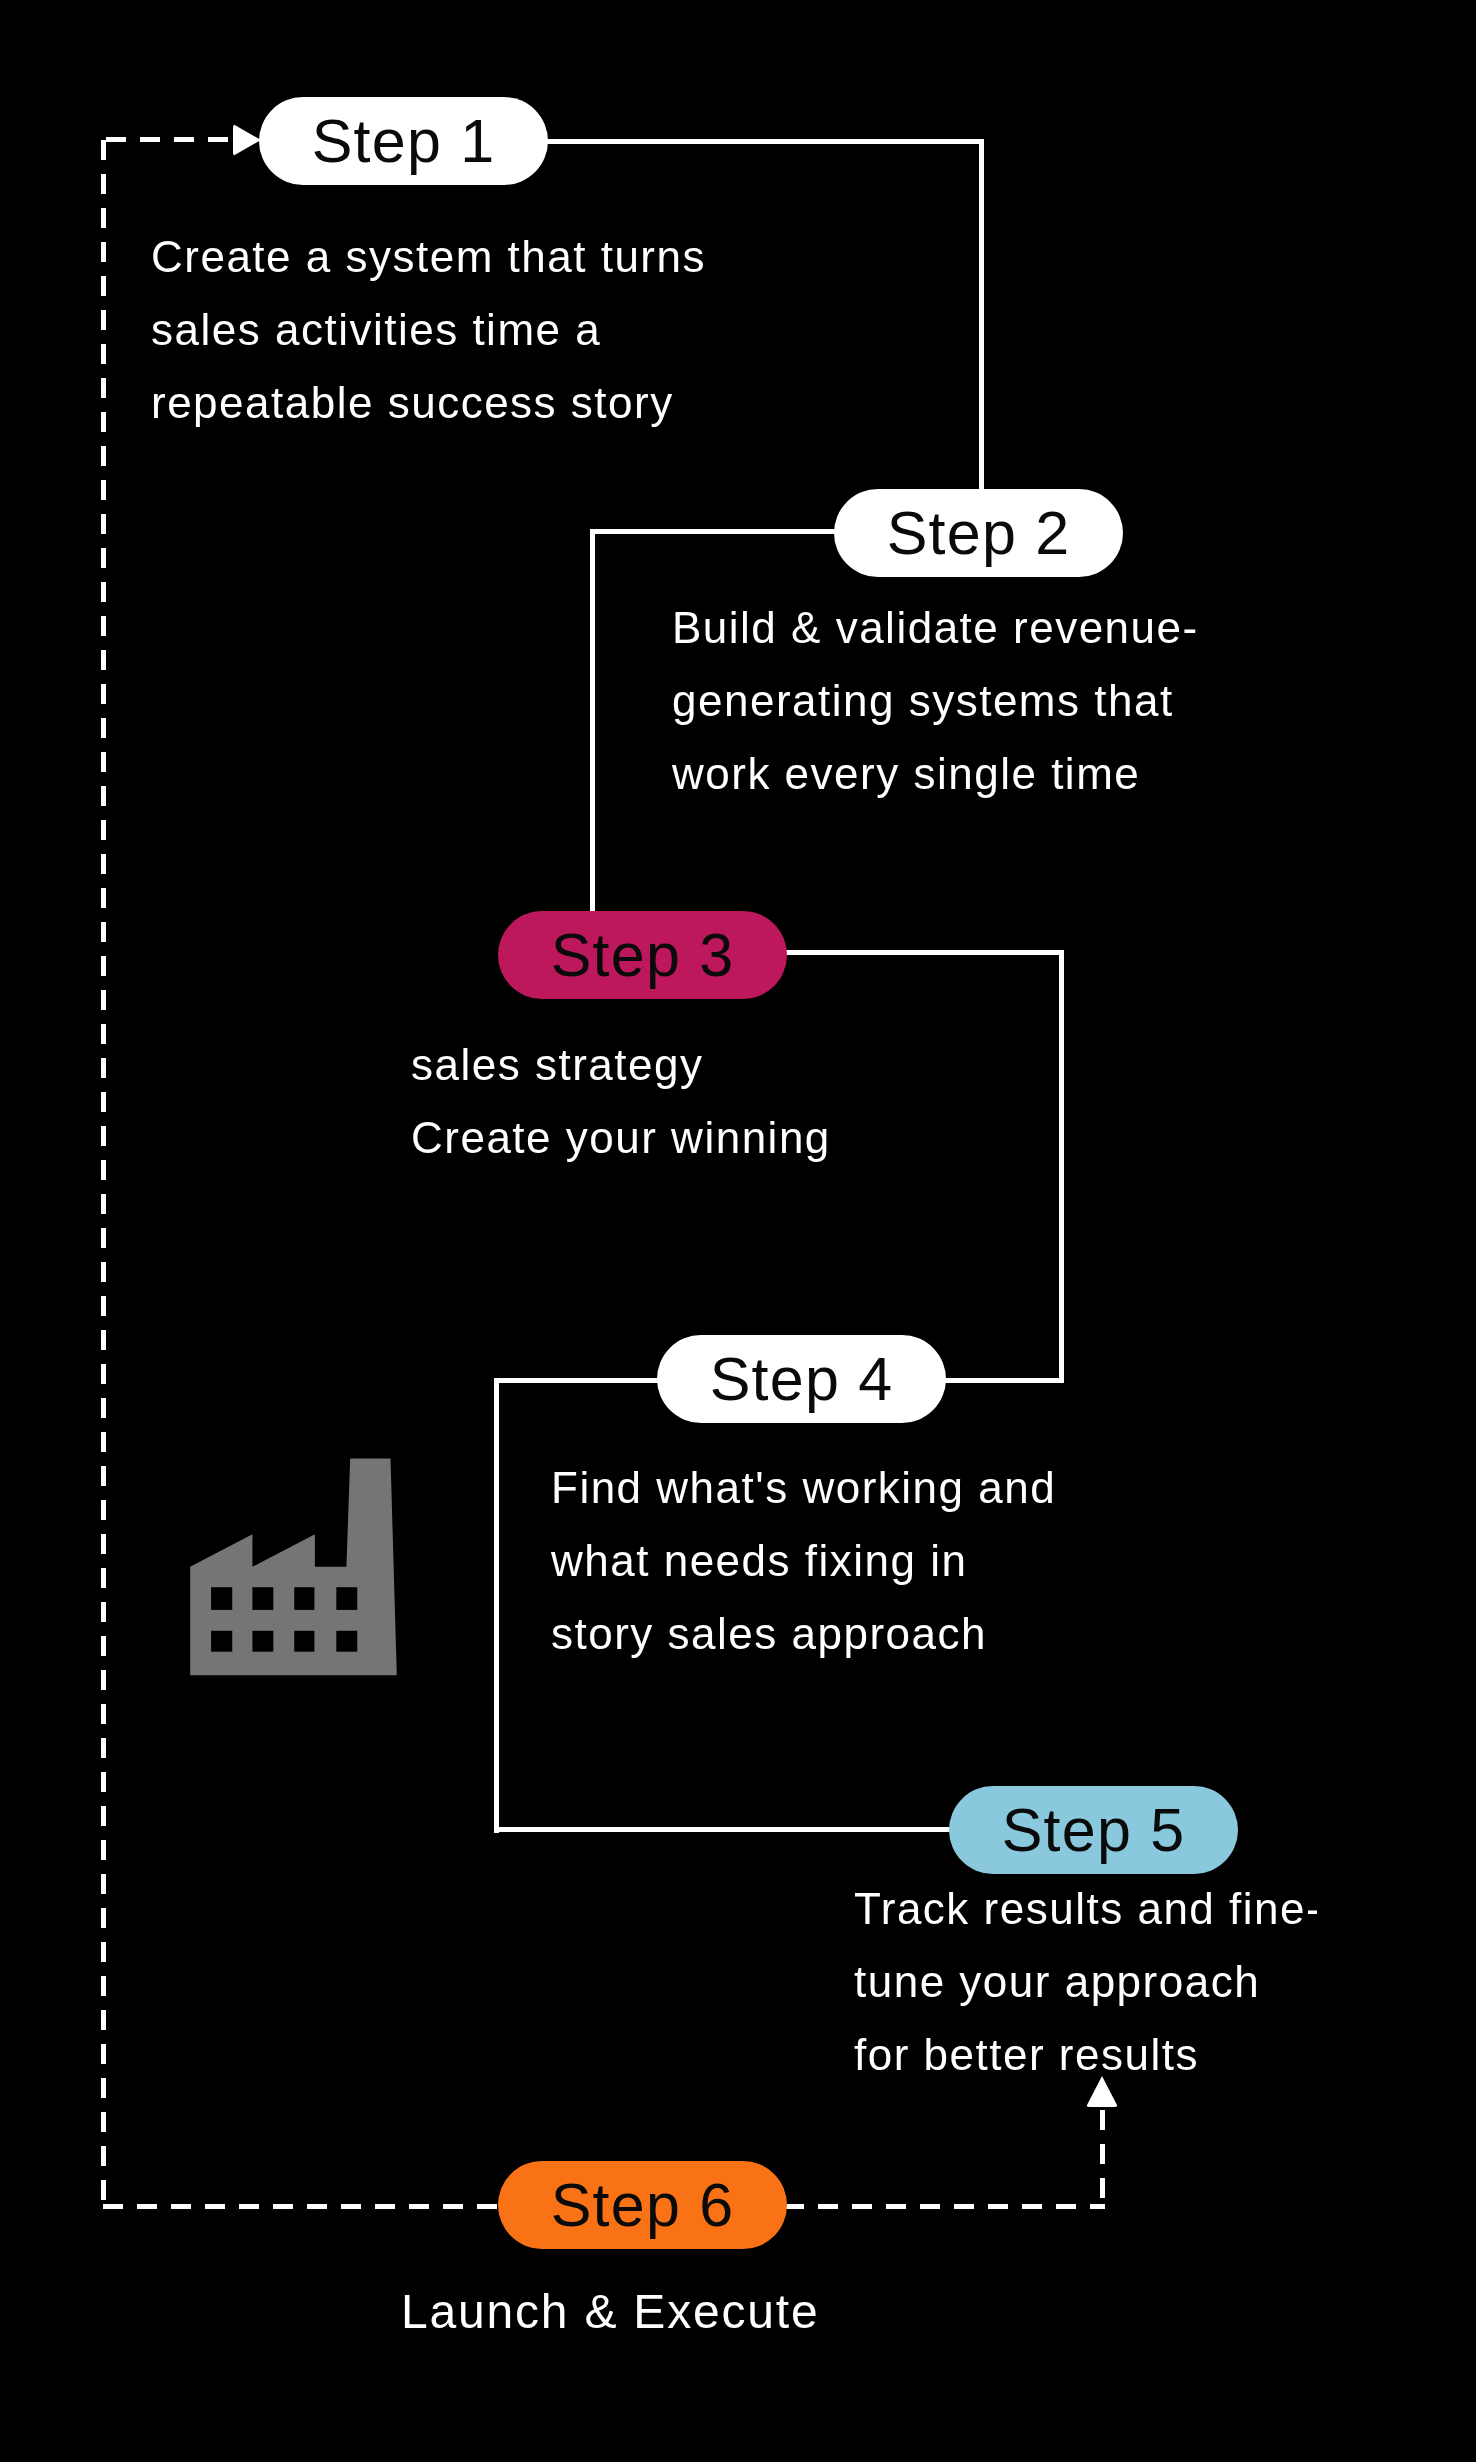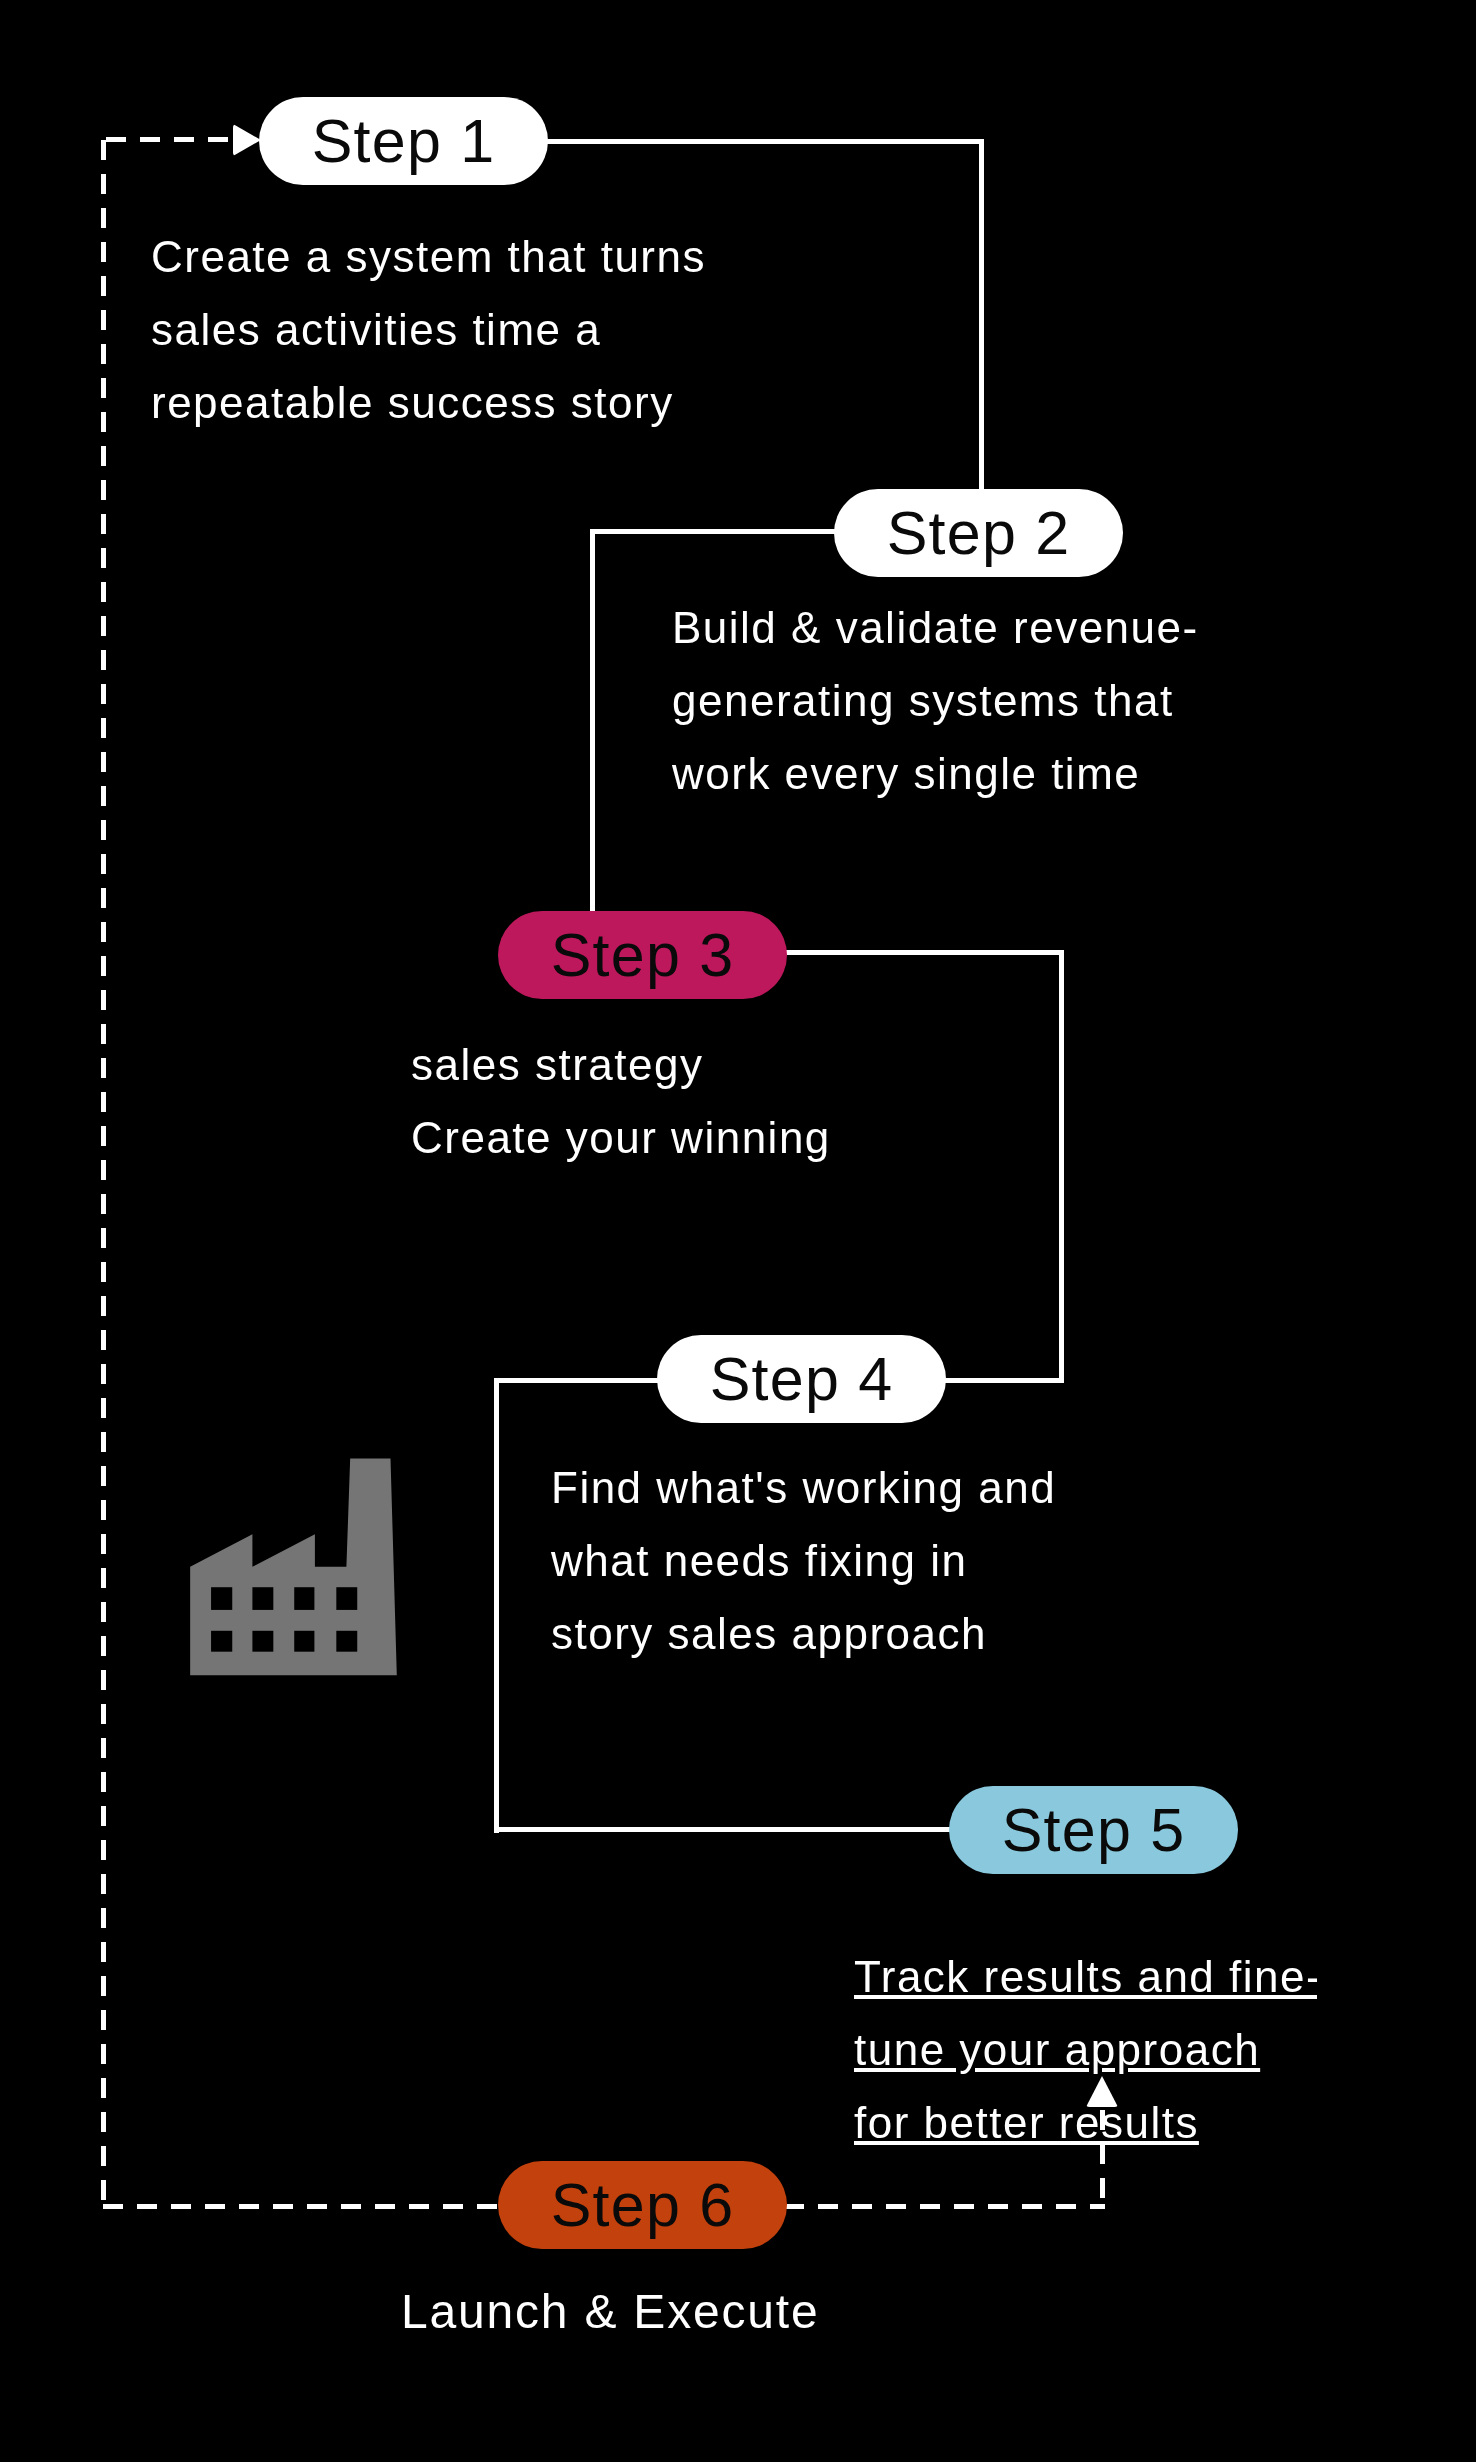--- a/index.html
+++ b/index.html
@@ -44,21 +44,21 @@
     font-size: 44px;
     letter-spacing: 1.5px;
     line-height: 73px;
     white-space: nowrap;
     z-index: 2;
   }
   #desc1 { left: 151px;  top: 220px;  }
   #desc2 { left: 672px; top: 591px; }
   #desc3 { left: 411px;  top: 1028px; }
   #desc4 { left: 551px;  top: 1451px; }
-  #desc5 { left: 854px; top: 1940px; text-decoration: underline; }
+  #desc5 { left: 854px; top: 1872px; }
 
   .caption {
     position: absolute;
     left: 401px;
     top: 2284px;
     width: 531px;
     text-align: left;
     color: #ffffff;
     font-size: 48px;
     letter-spacing: 1.8px;
@@ -184,21 +184,21 @@
   </div>
   <div class="pill" id="pill3" style="background-color: #be185d;">
     <span>Step 3</span>
   </div>
   <div class="pill" id="pill4" style="background-color: rgb(255, 255, 255);">
     <span>Step 4</span>
   </div>
   <div class="pill" id="pill5" style="background-color: rgb(138, 201, 221);">
     <span>Step 5</span>
   </div>
-  <div class="pill" id="pill6" style="background-color: #c2410c;">
+  <div class="pill" id="pill6" style="background-color: #f97316;">
     <span>Step 6</span>
   </div>
 
   <div class="desc" id="desc1">
     <div>Create a system that turns</div>
     <div>sales activities time a</div>
     <div>repeatable success story</div>
   </div>
   <div class="desc" id="desc2">
     <div>Build &amp; validate revenue-</div>

